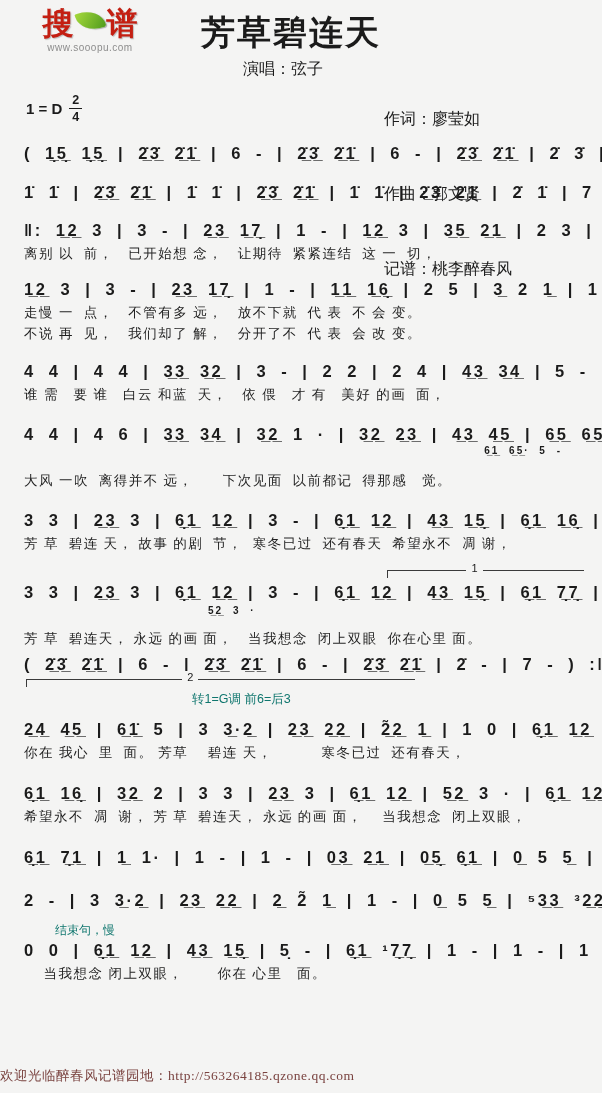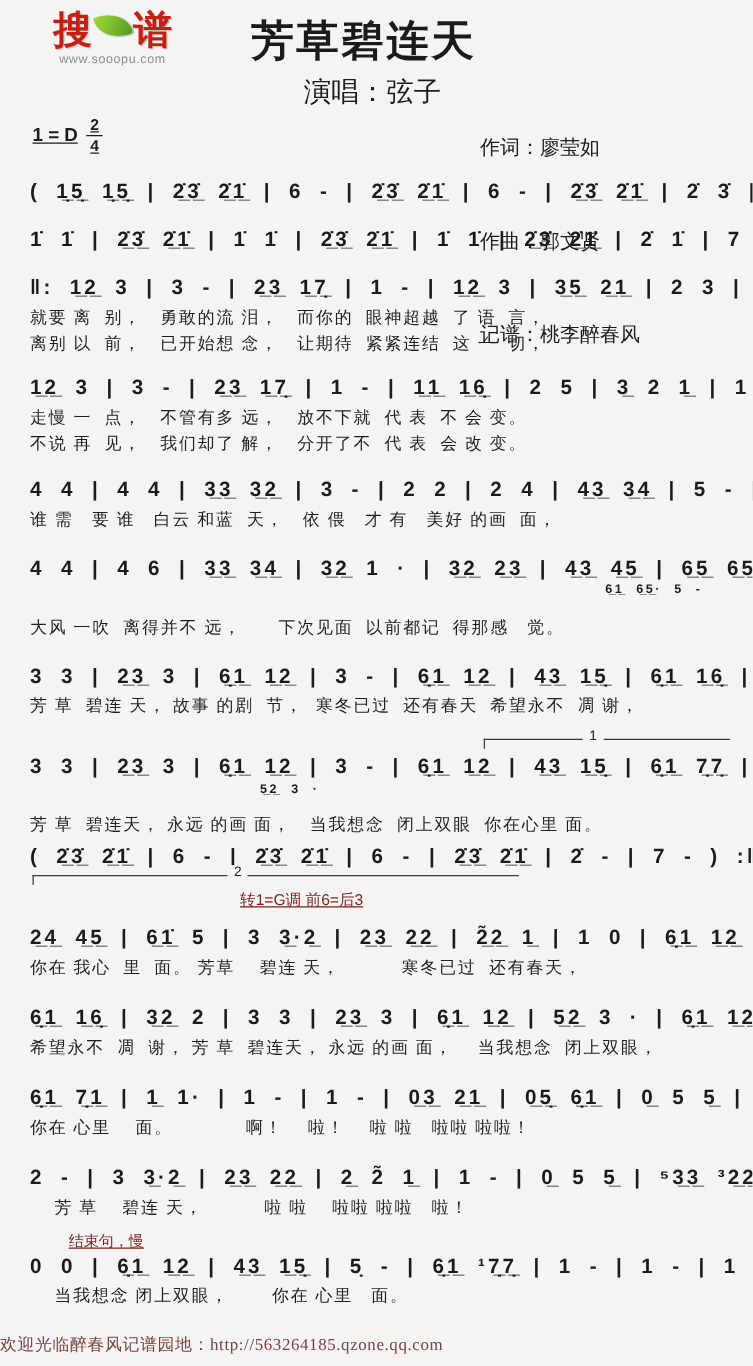--- a/index.html
+++ b/index.html
@@ -14,39 +14,39 @@
   .logo{position:absolute;left:20px;top:8px;width:140px;text-align:center;cursor:pointer;}
   .logo-row{display:flex;align-items:center;justify-content:center;gap:3px;}
   .logo-cn{color:#c41f12;font-size:31px;font-weight:bold;text-shadow:1px 1px 1px #bbb;line-height:1;}
   .leaf{width:27px;height:21px;display:inline-block;position:relative;top:-3px;
         background:linear-gradient(135deg,#a6d93c,#4f9b1d);
         border-radius:4% 100% 14% 100%;transform:rotate(-18deg);
         box-shadow:1px 1px 1px #aaa;}
   .logo-url{color:#8d8d8d;font-size:10px;margin-top:3px;letter-spacing:.5px;}
   .title{position:absolute;left:201px;top:10px;font-size:34px;font-weight:bold;
          font-family:"Liberation Serif","DejaVu Serif",serif;letter-spacing:2px;}
-  .singer{position:absolute;left:243px;top:59px;font-size:22px;
+  .singer{position:absolute;left:243px;top:59px;font-size:16px;
           font-family:"Liberation Serif","DejaVu Serif",serif;}
   .credits{position:absolute;left:384px;top:56px;font-size:16px;line-height:25px;
            font-family:Liberation Sans, sans-serif;white-space:pre;}
   .keyline{position:absolute;left:26px;top:94px;display:flex;align-items:center;gap:7px;
-           font-size:15px;font-weight:bold;text-decoration:underline;}
+           font-size:15px;font-weight:bold;}
   .meter{display:inline-flex;flex-direction:column;align-items:center;line-height:1;font-size:12.5px;}
   .meter .num{border-bottom:1.5px solid #1b1b1b;padding:0 3px 1.5px;}
   .meter .den{padding-top:1.5px;}
   
   .score{padding:2px 10px 0 24px;}
   .music-line{position:relative;}
   .notation{font-weight:bold;font-size:16.5px;letter-spacing:2.5px;word-spacing:6px;
             white-space:pre;line-height:26px;}
   .lyrics{font-size:13.5px;letter-spacing:1.5px;white-space:pre;line-height:21px;color:#1f1f1f;
           font-family:"Liberation Serif","DejaVu Serif",serif;}
   .second-voice{position:absolute;font-weight:bold;font-size:10px;letter-spacing:2px;
                 word-spacing:5px;white-space:pre;}
-  .annotation{font-size:12px;color:#7f1d1d;white-space:pre;text-decoration:underline;}
+  .annotation{font-size:12px;color:#0f766e;white-space:pre;}
   .volta{position:absolute;height:7px;border-top:1.2px solid #3a3a3a;border-left:1.2px solid #3a3a3a;}
   .volta-label{position:absolute;top:-9px;left:40%;font-size:11px;background:#f4f4f3;padding:0 5px;}
   .volta2wrap{position:relative;height:16px;}
   .volta2{top:2px;left:2px;width:388px;}
   
   .l1{margin-top:8px;margin-bottom:13px;}
   .l2{margin-bottom:12px;}
   .l3{margin-bottom:12px;}
   .l4{margin-bottom:14px;}
   .l5{margin-bottom:16px;}
@@ -105,21 +105,20 @@
     <div class="music-line l1">
       <div class="notation">( 1̣̲5̣̲ 1̣̲5̣̲ | 2̲̇3̲̇ 2̲̇1̲̇ | 6 - | 2̲̇3̲̇ 2̲̇1̲̇ | 6 - | 2̲̇3̲̇ 2̲̇1̲̇ | 2̇ 3̇ | 4̇ 7 |</div>
     </div>
 
     <div class="music-line l2">
       <div class="notation">1̇ 1̇ | 2̲̇3̲̇ 2̲̇1̲̇ | 1̇ 1̇ | 2̲̇3̲̇ 2̲̇1̲̇ | 1̇ 1̇ | 2̲̇3̲̇ 2̲̇1̲̇ | 2̇ 1̇ | 7 - ) |</div>
     </div>
 
     <div class="music-line l3">
       <div class="notation">‖: 1̲2̲ 3 | 3 - | 2̲3̲ 1̲7̣̲ | 1 - | 1̲2̲ 3 | 3̲5̲ 2̲1̲ | 2 3 | 2 - |</div>
-      <div class="lyrics">就要 离  别，   勇敢的流 泪，   而你的  眼神超越  了 语  言，</div>
       <div class="lyrics">离别 以  前，   已开始想 念，   让期待  紧紧连结  这 一  切，</div>
     </div>
 
     <div class="music-line l4">
       <div class="notation">1̲2̲ 3 | 3 - | 2̲3̲ 1̲7̣̲ | 1 - | 1̲1̲ 1̲6̣̲ | 2 5 | 3̲ 2 1̲ | 1 - |</div>
       <div class="lyrics">走慢 一  点，   不管有多 远，   放不下就  代 表  不 会 变。</div>
       <div class="lyrics">不说 再  见，   我们却了 解，   分开了不  代 表  会 改 变。</div>
     </div>
 
     <div class="music-line l5">
@@ -162,26 +161,24 @@
       <div class="lyrics">你在 我心  里  面。 芳草    碧连 天，          寒冬已过  还有春天，</div>
     </div>
 
     <div class="music-line l11">
       <div class="notation">6̣̲1̲ 1̲6̣̲ | 3̲2̲ 2 | 3 3 | 2̲3̲ 3 | 6̣̲1̲ 1̲2̲ | 5̲2̲ 3 · | 6̣̲1̲ 1̲2̲ | 4̲3̲ 1̲5̣̲ |</div>
       <div class="lyrics">希望永不  凋  谢， 芳 草  碧连天， 永远 的画 面，    当我想念  闭上双眼，</div>
     </div>
 
     <div class="music-line l12">
       <div class="notation">6̣̲1̲ 7̣̲1̲ | 1̲ 1· | 1 - | 1 - | 0̲3̲ 2̲1̲ | 0̲5̣̲ 6̣̲1̲ | 0̲ 5 5̲ | ⁵3̲3̲ ³2̲2̲ |</div>
-      <div class="lyrics">你在 心里    面。            啊！    啦！    啦 啦   啦啦 啦啦！</div>
     </div>
 
     <div class="music-line l13">
       <div class="notation">2 - | 3 3̲·2̲ | 2̲3̲ 2̲2̲ | 2̲ 2̃ 1̲ | 1 - | 0̲ 5 5̲ | ⁵3̲3̲ ³2̲2̲ | ³2̲ 1· |</div>
-      <div class="lyrics">    芳 草    碧连 天，          啦 啦    啦啦 啦啦   啦！</div>
     </div>
 
     <div class="music-line l14">
       <div class="annotation">结束句，慢</div>
       <div class="notation">0 0 | 6̣̲1̲ 1̲2̲ | 4̲3̲ 1̲5̣̲ | 5̣ - | 6̣̲1̲ ¹7̣̲7̣̲ | 1 - | 1 - | 1 - | 1 - ‖</div>
       <div class="lyrics">    当我想念 闭上双眼，       你在 心里   面。</div>
     </div>
 
   </div>
 

